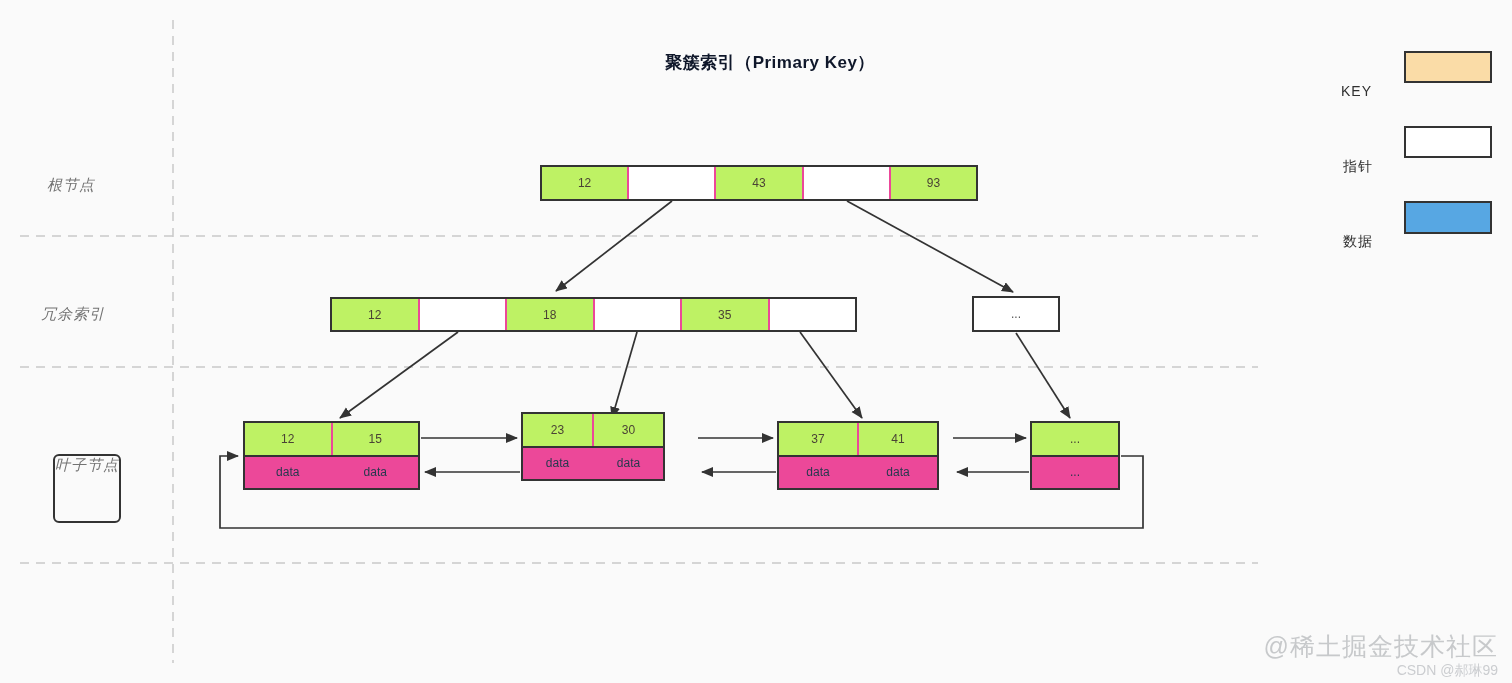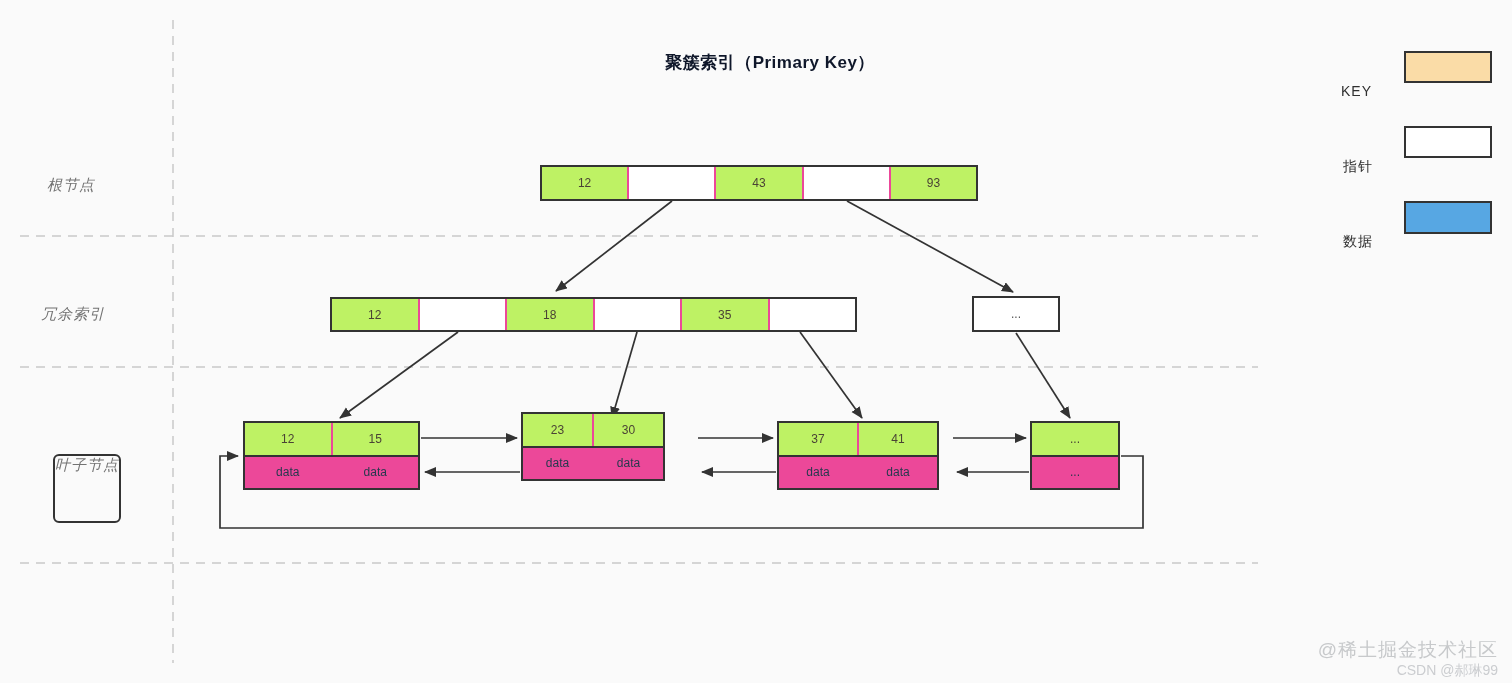--- a/index.html
+++ b/index.html
@@ -81,21 +81,21 @@
   .legend-label.pointer { left: 1343px; top: 134px; }
   .legend-swatch.pointer{ left: 1404px; top: 126px; background: #ffffff; }
   .legend-label.data    { left: 1343px; top: 209px; }
   .legend-swatch.data   { left: 1404px; top: 201px; height: 33px; background: #57a7e3; }
 
   .watermark {
     position: absolute;
     right: 14px; bottom: 5px;
     text-align: right; line-height: 1.15;
   }
-  .watermark .wm1 { font-size: 19px; color: #c7c9cb; letter-spacing: 1px; }
+  .watermark .wm1 { font-size: 25px; color: #c7c9cb; letter-spacing: 1px; }
   .watermark .wm2 { font-size: 14px; color: #cbcdd0; margin-top: 1px; }
 </style>
 </head>
 <body>
 
 <div class="canvas">
 
   <svg class="wires" width="1512" height="683" viewBox="0 0 1512 683">
     <defs>
       <marker id="ah" markerWidth="14" markerHeight="12" refX="11" refY="5" orient="auto" markerUnits="userSpaceOnUse">

